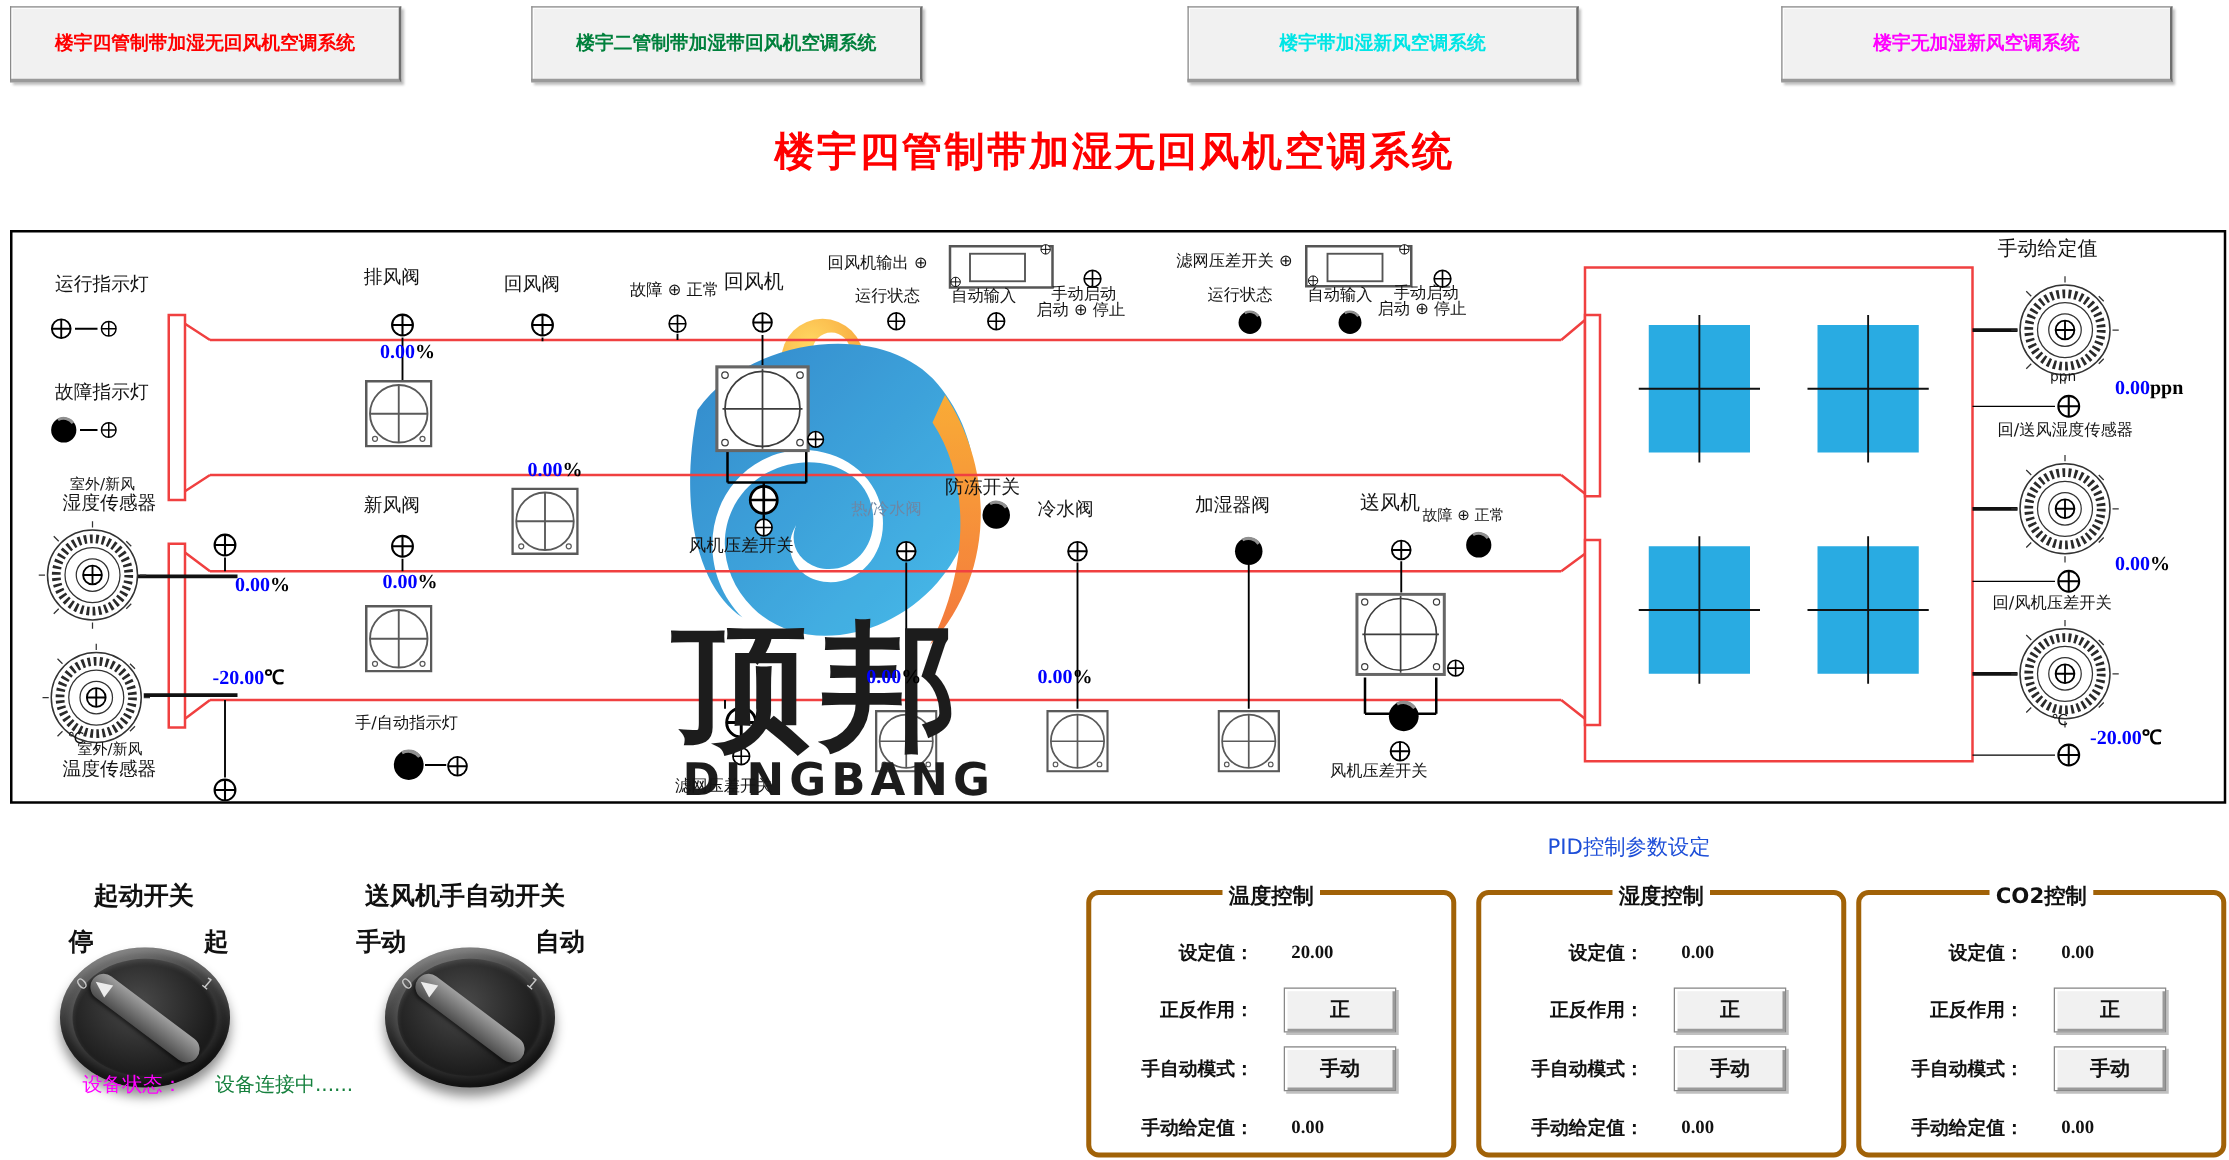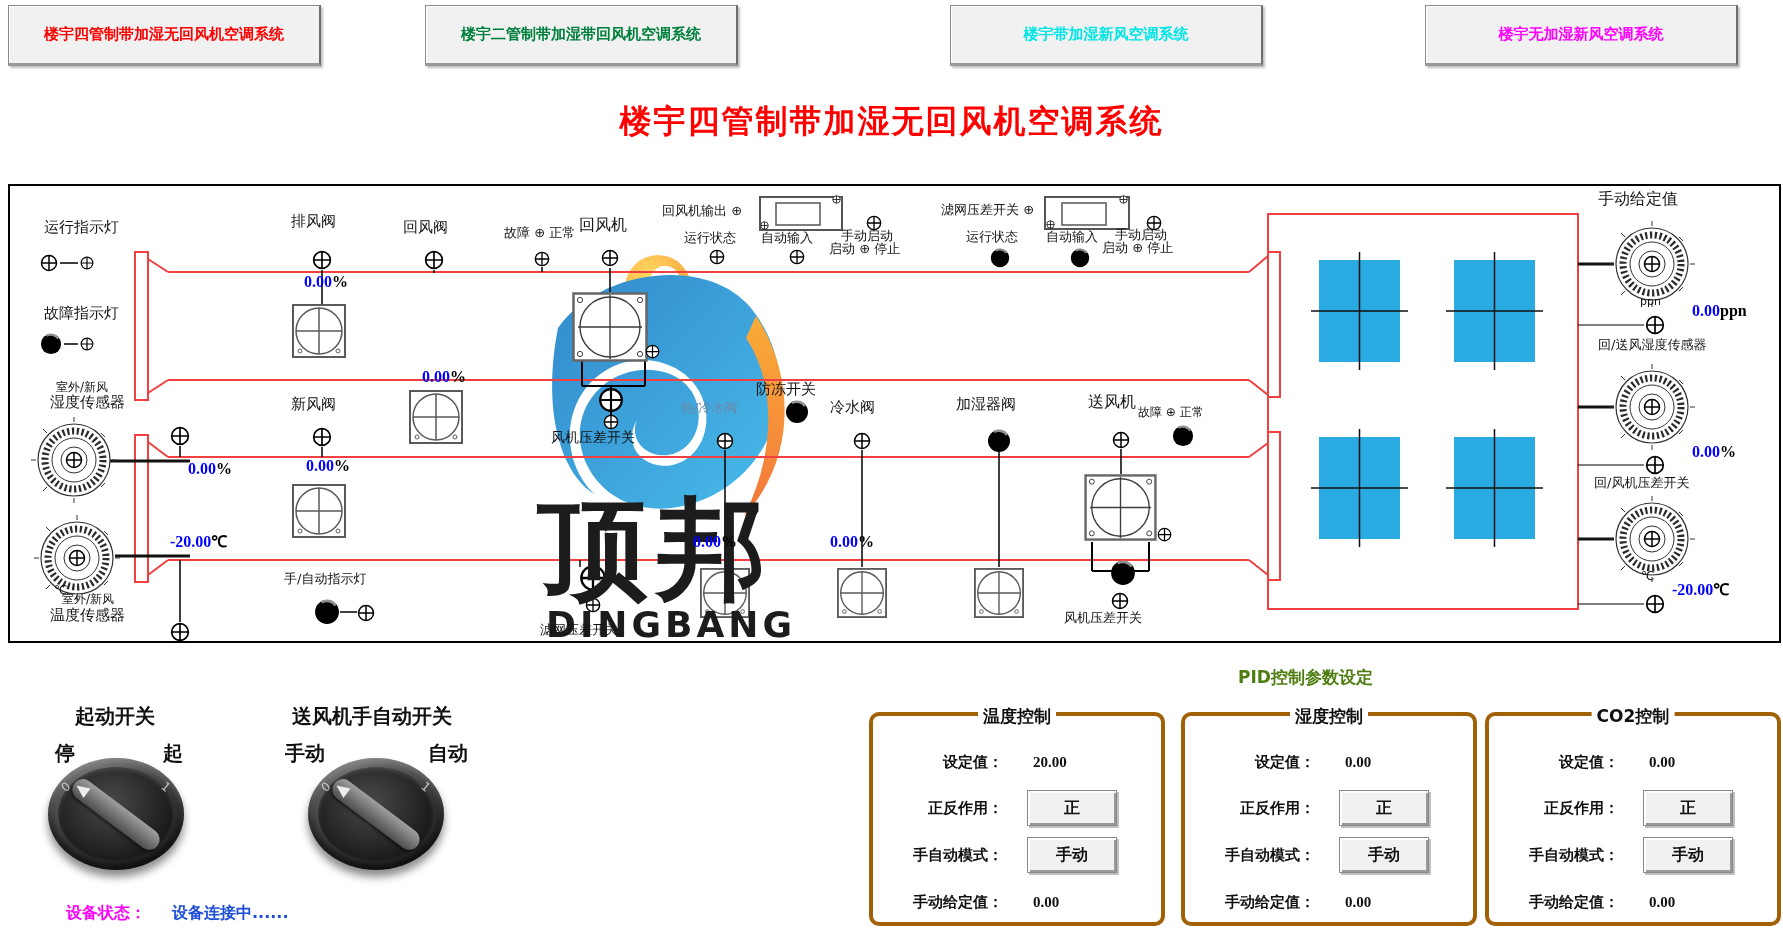--- a/index.html
+++ b/index.html
@@ -24,21 +24,21 @@
   .wm-en{position:absolute;left:546px;top:604px;z-index:4;font-size:36px;font-weight:800;
     letter-spacing:4px;color:#1c1c1c;white-space:nowrap}
   
   .lb{position:absolute;z-index:5;font-size:15px;line-height:1.15;white-space:nowrap;color:#141414}
   .f11{font-size:11px}.f12{font-size:12px}.f13{font-size:13px}.f14{font-size:14px}.f16{font-size:16px}
   .faded{color:#6d87a5}
   .val{position:absolute;z-index:5;font-family:"Liberation Serif",serif;font-weight:bold;
     font-size:16px;color:#0000ff;white-space:nowrap}
   .val .sfx{color:#000}
   
-  .pid-title{position:absolute;left:1238px;top:666px;z-index:6;font-size:17px;font-weight:bold;color:#4d7c0f}
+  .pid-title{position:absolute;left:1238px;top:666px;z-index:6;font-size:17px;font-weight:normal;color:#1d4ed8}
   .panel{position:absolute;top:712px;width:288px;height:206px;border:4px solid #a16207;
     border-radius:10px;z-index:6}
   .legend{position:absolute;top:-11px;left:50%;transform:translateX(-50%);background:#fff;
     padding:0 5px;font-size:17px;font-weight:bold;white-space:nowrap}
   .prow{position:absolute;left:0;width:100%;height:36px;display:flex;align-items:center}
   .plabel{width:130px;text-align:right;font-size:15px;font-weight:bold;white-space:nowrap}
   .pval{margin-left:30px;font-size:15px;font-weight:bold;font-family:"Liberation Serif",serif}
   .pbtn{margin-left:24px;width:88px;height:34px;background:#f1f1f1;border:1px solid #888;
     box-shadow:inset 2px 2px 0 #fff,inset -2px -2px 0 #9a9a9a,2px 2px 0 #c0c0c0;
     font-size:16px;font-weight:bold;display:flex;align-items:center;justify-content:center;cursor:pointer}
@@ -52,21 +52,21 @@
   .knob .face{position:absolute;left:10px;top:9px;right:10px;bottom:9px;border-radius:50%;
     background:radial-gradient(ellipse at 45% 38%,#4a4a4a,#1b1b1b 70%);box-shadow:inset 0 2px 4px rgba(255,255,255,.15)}
   .knob .bar{position:absolute;left:50%;top:50%;width:104px;height:21px;margin:-10px 0 0 -52px;
     border-radius:11px;background:linear-gradient(180deg,#a0a0a0,#4e4e4e);
     transform:rotate(37deg);box-shadow:0 2px 3px rgba(0,0,0,.55)}
   .knob .tip{position:absolute;left:3px;top:50%;margin-top:-6px;width:0;height:0;
     border-right:13px solid #ececec;border-top:6px solid transparent;border-bottom:6px solid transparent}
   .knob .m0{position:absolute;left:14px;top:22px;color:#c9c9c9;font-size:12px;transform:rotate(-40deg)}
   .knob .m1{position:absolute;right:14px;top:22px;color:#c9c9c9;font-size:12px;transform:rotate(40deg)}
   
-  .status{position:absolute;top:903px;z-index:6;font-size:16px;font-weight:bold;white-space:nowrap}
+  .status{position:absolute;top:858px;z-index:6;font-size:16px;font-weight:normal;white-space:nowrap}
 </style>
 </head>
 <body>
 
 <div class="navbtn" style="left: 8px; color: rgb(255, 0, 0);">楼宇四管制带加湿无回风机空调系统</div>
 <div class="navbtn" style="left: 425px; color: rgb(0, 128, 60);">楼宇二管制带加湿带回风机空调系统</div>
 <div class="navbtn" style="left: 950px; color: rgb(0, 229, 229);">楼宇带加湿新风空调系统</div>
 <div class="navbtn" style="left: 1425px; color: rgb(255, 0, 255);">楼宇无加湿新风空调系统</div>
 
 <div class="pagetitle" style="color: rgb(255, 0, 0);">楼宇四管制带加湿无回风机空调系统</div>
@@ -384,13 +384,13 @@
 <div class="knob" style="left:308px;top:758px">
   <div class="face"></div>
   <div class="m0">0</div>
   <div class="m1">1</div>
   <div class="bar">
       <div class="tip"></div>
     </div>
 </div>
 
 <div class="status" style="left: 66px; color: rgb(255, 0, 255);">设备状态：</div>
-<div class="status" style="left: 172px; color: #1d4ed8;">设备连接中......</div>
+<div class="status" style="left: 172px; color: #15803d;">设备连接中......</div>
 
 </body></html>

